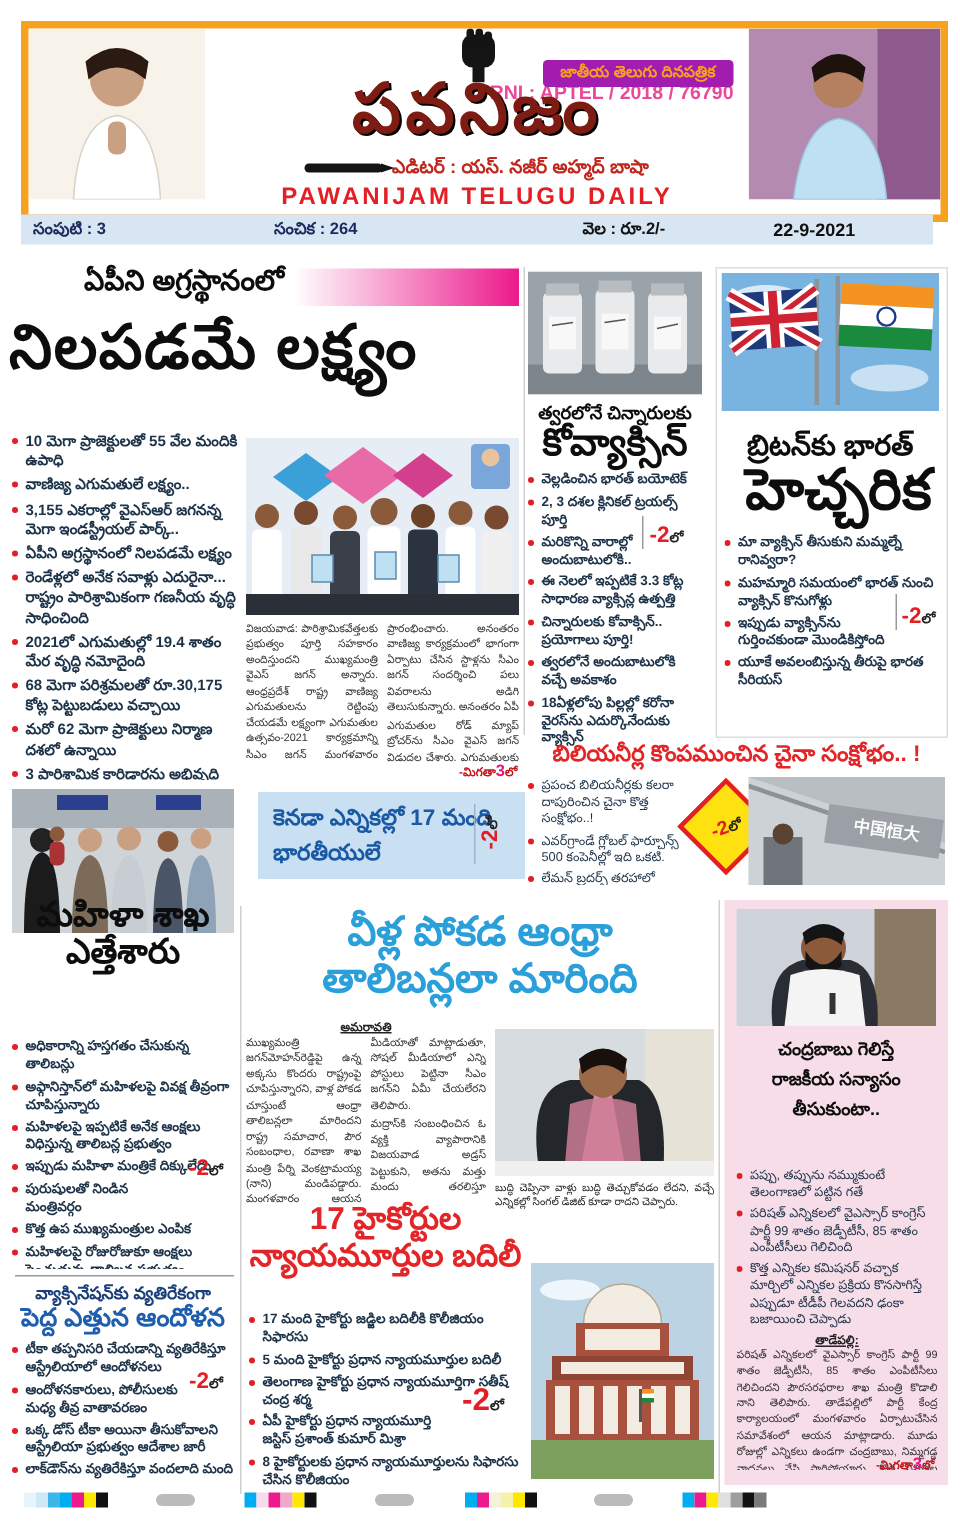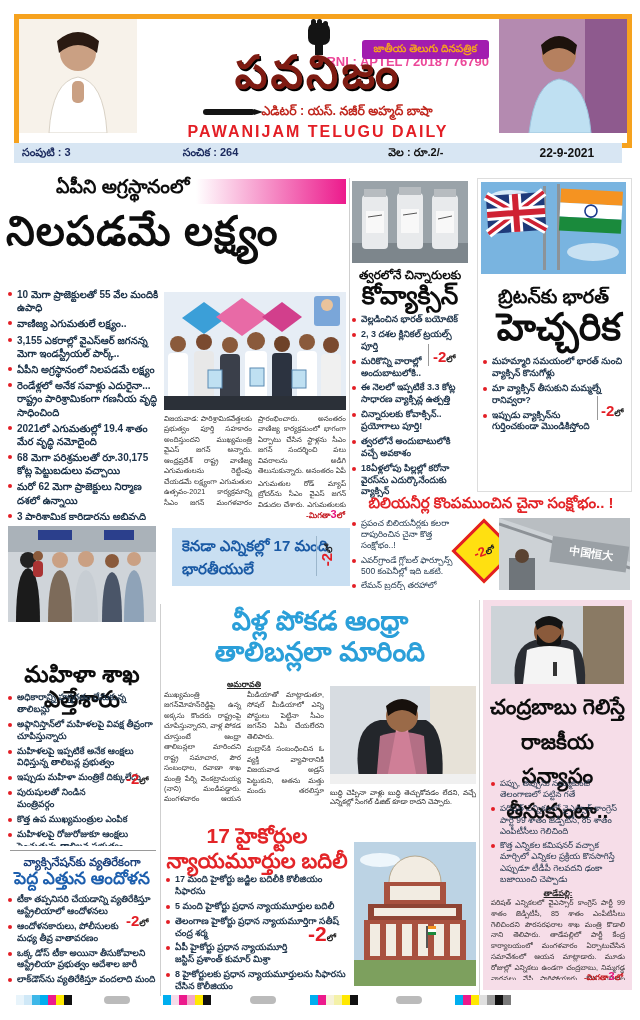--- a/index.html
+++ b/index.html
@@ -62,21 +62,21 @@
   .h-brit1{font-size:19px;font-weight:800;text-align:center;color:#0d0d0d;white-space:nowrap;}
   .h-brit2{font-size:38px;font-weight:800;text-align:center;color:#0d0d0d;white-space:nowrap;}
   .h-china{font-size:15px;font-weight:800;color:#E32528;text-align:center;white-space:nowrap;}
   .canada-box{background:#C9DFF2;color:#1A5AA5;font-size:15px;font-weight:800;line-height:1.5;
               padding:7px 10px;}
   .h-women{font-size:23px;font-weight:800;color:#0d0d0d;text-align:center;line-height:1.1;}
   .k-protest{font-size:11.5px;font-weight:700;color:#1B3F7A;text-align:center;}
   .h-protest{font-size:17px;font-weight:800;color:#1D5FAE;text-align:center;white-space:nowrap;}
   .h-andhra{font-size:27px;font-weight:800;color:#2B9FD9;text-align:center;line-height:1.15;white-space:nowrap;}
   .h-courts{font-size:21px;font-weight:800;color:#E32528;text-align:center;line-height:1.2;white-space:nowrap;}
-  .h-kodali{font-size:21px;font-weight:800;color:#0d0d0d;text-align:center;line-height:1.65;}
+  .h-kodali{font-size:12px;font-weight:800;color:#0d0d0d;text-align:center;line-height:1.65;}
   .dateline{font-size:8px;font-weight:bold;text-decoration:underline;color:#222;text-align:center;}
   .pinkbox{background:#F6DDE8;}
   .diamond{width:40px;height:40px;background:#FFE011;border:3px solid #E31E25;transform:rotate(45deg);
            display:flex;align-items:center;justify-content:center;}
   .diamond .in{transform:rotate(-65deg);}
   .rot90{transform:rotate(-90deg);transform-origin:center;}
 
   
   .strip{display:flex;}
   .strip i{display:block;width:8px;height:10px;}
@@ -126,21 +126,21 @@
         <path d="M42 26 Q60 8 78 26 L76 36 Q60 22 44 36 Z" fill="#1d120c"></path>
         <path d="M30 114 Q36 64 60 60 Q88 64 92 114 Z" fill="#bfe0f2" stroke="#9cc4dd"></path>
       </svg>
     </div>
   </div>
 
   <div class="abs infobar">
     <span style="margin-left:8px;">సంపుటి : 3</span>
     <span style="margin-left:112px;">సంచిక : 264</span>
     <span style="margin-left:150px;color:#111;">వెల : రూ.2/-</span>
-    <span style="margin-left:96px;color:#111;font-size:12px;">22-9-2021</span>
+    <span style="margin-left:72px;color:#111;font-size:12px;">22-9-2021</span>
 
   </div>
 
   <div class="abs kicker-black" style="left:8px;top:176px;margin-left:48px;">ఏపీని అగ్రస్థానంలో</div>
   <div class="abs gradbar" style="left:196px;top:179px;width:150px;height:25px;"></div>
   <div class="abs h-lead" style="left:6px;top:208px;width:344px;">నిలపడమే లక్ష్యం</div>
 
   <ul class="abs bul ovh" style="left:8px;top:288px;width:152px;height:232px;">
     <li>10 మెగా ప్రాజెక్టులతో 55 వేల మందికి ఉపాధి</li>
     <li>వాణిజ్య ఎగుమతులే లక్ష్యం..</li>
@@ -250,23 +250,24 @@
         <rect x="79" y="8" width="62" height="14" fill="#f59321"></rect>
         <rect x="79" y="22" width="62" height="14" fill="#ffffff"></rect>
         <rect x="79" y="36" width="62" height="14" fill="#1a8a3c"></rect>
         <circle cx="110" cy="29" r="6" fill="none" stroke="#1b3a8c" stroke-width="1.6"></circle>
       </g>
     </svg>
   </div>
   <div class="abs h-brit1" style="left:477px;top:286px;width:153px;">బ్రిటన్‌కు భారత్</div>
   <div class="abs h-brit2" style="left:477px;top:306px;width:164px;">హెచ్చరిక</div>
   <ul class="abs bul b9 ovh" style="left:483px;top:356px;width:142px;height:130px;">
+    <li>మా వ్యాక్సిన్ తీసుకుని మమ్మల్నే రానివ్వరా?</li>
     <li>మహమ్మారి సమయంలో భారత్ నుంచి వ్యాక్సిన్ కొనుగోళ్లు</li>
-    <li>మా వ్యాక్సిన్ తీసుకుని మమ్మల్నే రానివ్వరా?</li>
     <li style="width:108px;">ఇప్పుడు వ్యాక్సిన్‌ను గుర్తించకుండా మొండికిస్తోంది</li>
+    <li>యూకే అవలంబిస్తున్న తీరుపై భారత సీరియస్</li>
 
   </ul>
   <div class="abs vline" style="left:597px;top:396px;height:24px;background:#999;"></div>
   <span class="abs pgref" style="left:601px;top:402px;"><b>-2</b><span class="lo">లో</span></span>
 
   <div class="abs h-china" style="left:350px;top:494px;width:282px;">బిలియనీర్ల కొంపముంచిన చైనా సంక్షోభం.. !</div>
   <ul class="abs bul b85 ovh" style="left:352px;top:518px;width:112px;height:72px;">
     <li>ప్రపంచ బిలియనీర్లకు కలరా దాపురించిన చైనా కొత్త సంక్షోభం..!</li>
     <li>ఎవర్‌గ్రాండే గ్లోబల్ ఫార్చూన్స్ 500 కంపెనీల్లో ఇది ఒకటి.</li>
     <li>లేమన్ బ్రదర్స్ తరహాలో ఎవర్‌గ్రాండే</li>
@@ -308,21 +309,21 @@
           <path d="M116 96 Q116 46 126 44 Q136 46 136 96 Z" fill="#8fa3b8"></path>
       </g>
     </svg>
   </div>
   <div class="abs canada-box ovh" style="left:172px;top:528px;width:158px;height:44px;">
     <span>కెనడా ఎన్నికల్లో 17 మంది భారతీయులే</span>
   </div>
   <div class="abs vline" style="left:316px;top:536px;height:40px;background:#9bb6cc;"></div>
   <span class="abs pgref rot90" style="left:316px;top:546px;"><b>-2</b><span class="lo">లో</span></span>
 
-  <div class="abs h-women" style="left:6px;top:662px;width:152px;">
+  <div class="abs h-women" style="left:6px;top:597px;width:152px;">
     <div>మహిళా శాఖ</div>
     <div>ఎత్తేశారు</div>
   </div>
   <ul class="abs bul b9 ovh" style="left:8px;top:692px;width:150px;height:154px;">
     <li>అధికారాన్ని హస్తగతం చేసుకున్న తాలిబన్లు</li>
     <li>అఫ్గానిస్తాన్‌లో మహిళలపై వివక్ష తీవ్రంగా చూపిస్తున్నారు</li>
     <li>మహిళలపై ఇప్పటికే అనేక ఆంక్షలు విధిస్తున్న తాలిబన్ల ప్రభుత్వం</li>
     <li>ఇప్పుడు మహిళా మంత్రికే దిక్కులేదు</li>
     <li style="width:106px;">పురుషులతో నిండిన మంత్రివర్గం</li>
     <li>కొత్త ఉప ముఖ్యమంత్రుల ఎంపిక</li>
@@ -359,21 +360,21 @@
       <path d="M30 98 Q20 40 50 34 L96 34 Q116 44 112 98 Z" fill="#23262b"></path>
       <circle cx="72" cy="30" r="16" fill="#9a6a48"></circle>
       <path d="M56 20 Q72 6 88 20 L86 30 Q72 18 58 30 Z" fill="#17100c"></path>
       <path d="M66 44 Q72 48 78 44 L88 98 L56 98 Z" fill="#d98ca0"></path>
       <path d="M50 50 Q72 42 94 50 L98 98 L46 98 Z" fill="#cc7d95" opacity="0.85"></path>
       <rect x="0" y="88" width="146" height="10" fill="#f0f0f0"></rect>
     </svg>
   </div>
   <div class="abs caption ovh" style="left:330px;top:788px;width:146px;height:20px;">బుద్ధి చెప్పినా వాళ్లు బుద్ధి తెచ్చుకోవడం లేదని, వచ్చే ఎన్నికల్లో సింగల్ డిజిట్ కూడా రాదని చెప్పారు.</div>
 
-  <div class="abs h-courts" style="left:164px;top:823px;width:186px;">
+  <div class="abs h-courts" style="left:164px;top:800px;width:186px;">
     <div>17 హైకోర్టుల</div>
     <div>న్యాయమూర్తుల బదిలీ</div>
   </div>
   <ul class="abs bul b9 ovh" style="left:166px;top:874px;width:182px;height:126px;">
     <li>17 మంది హైకోర్టు జడ్జిల బదిలీకి కొలీజియం సిఫారసు</li>
     <li>5 మంది హైకోర్టు ప్రధాన న్యాయమూర్తుల బదిలీ</li>
     <li>తెలంగాణ హైకోర్టు ప్రధాన న్యాయమూర్తిగా సతీష్ చంద్ర శర్మ</li>
     <li style="width:128px;">ఏపీ హైకోర్టు ప్రధాన న్యాయమూర్తి జస్టిస్ ప్రశాంత్ కుమార్ మిశ్రా</li>
     <li>8 హైకోర్టులకు ప్రధాన న్యాయమూర్తులను సిఫారసు చేసిన కొలీజియం</li>
   </ul>

